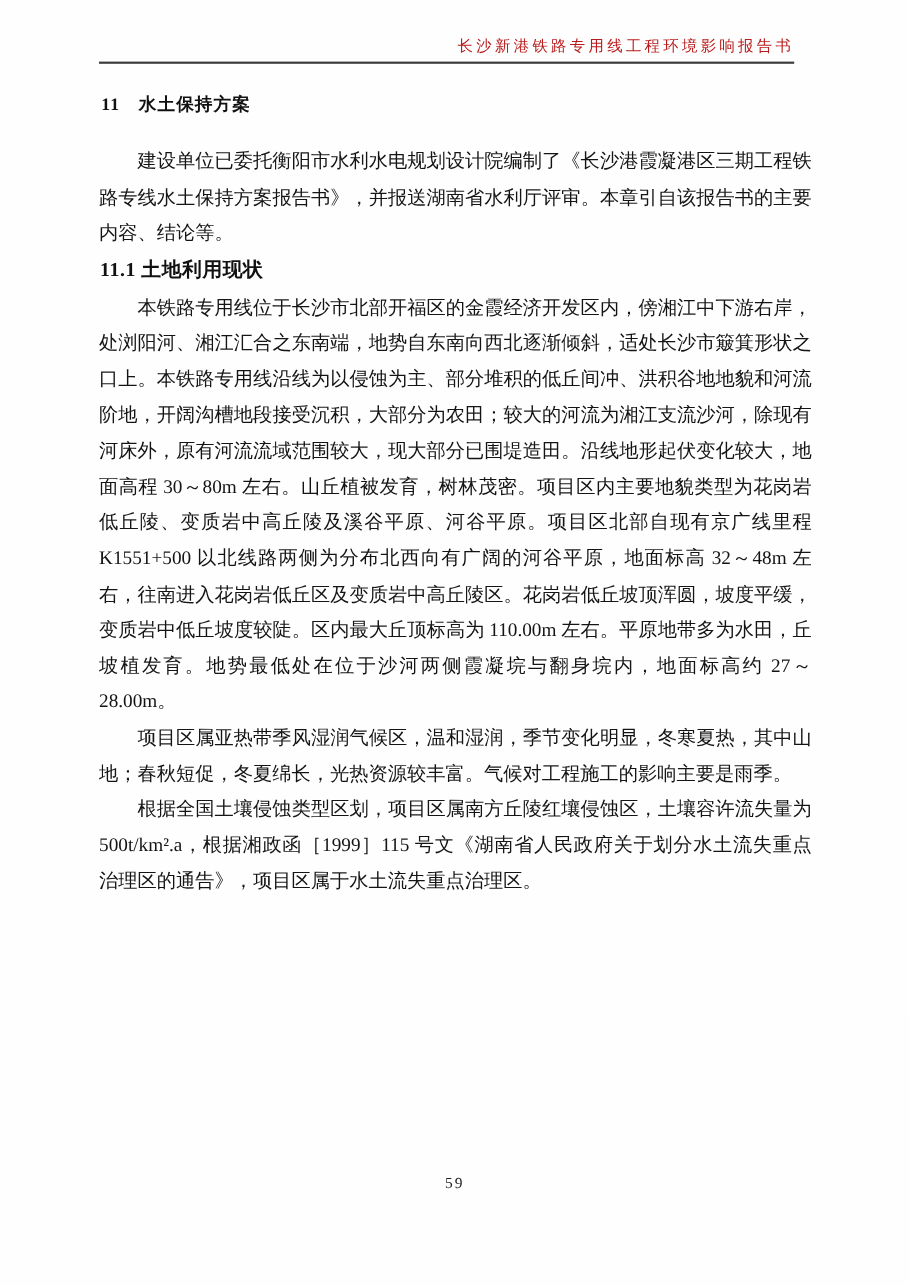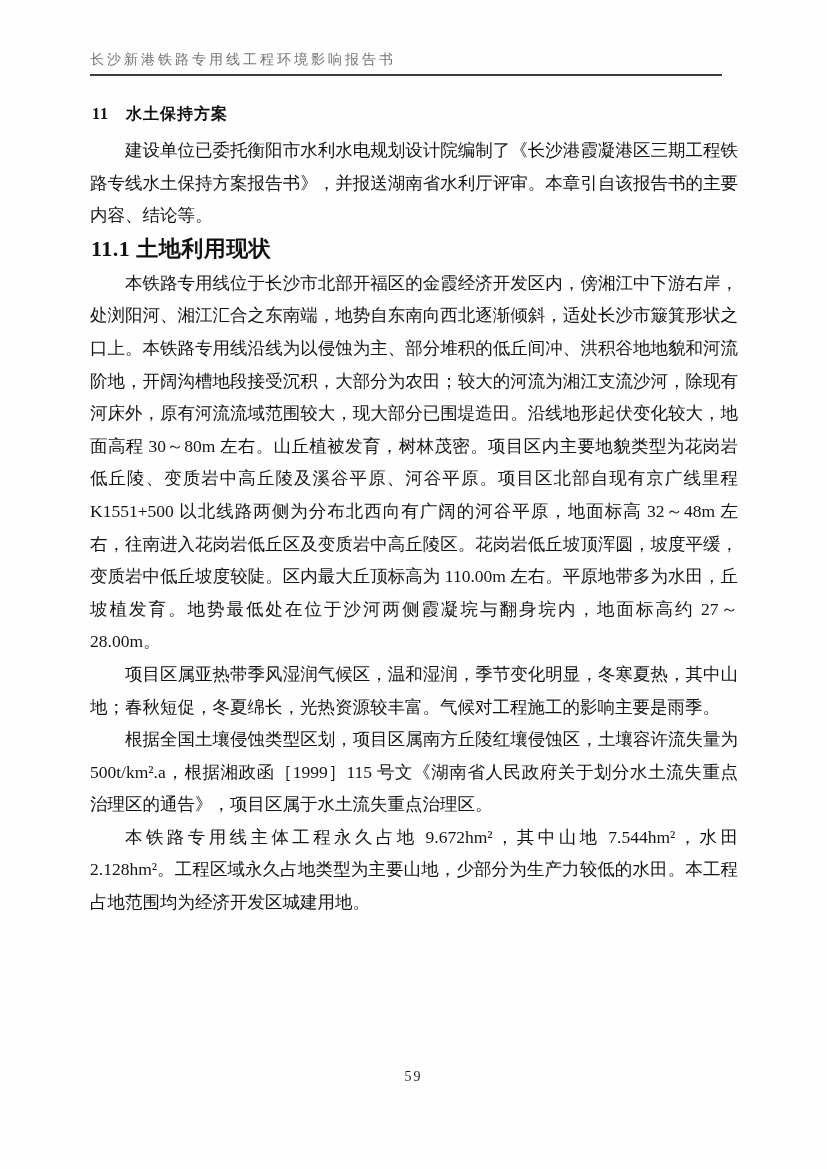--- a/index.html
+++ b/index.html
@@ -17,24 +17,25 @@
     color: #161616;
   }
   .margin-box {
     position: absolute;
     left: 90px;
     top: 0;
     width: 648px;
   }
   .running-header {
     width: 632px;
-    margin-top: 51px;
+    margin-top: 33px;
+    text-align: right;
     font-size: 14px;
     letter-spacing: 3px;
-    color: #737373;
+    color: #b91c1c;
     white-space: nowrap;
   }
   .header-rule {
     width: 632px;
     height: 0;
     border-bottom: 2px solid #3c3c3c;
     margin-top: 5px;
   }
   h1.chapter-heading {
     font-size: 16px;
@@ -47,24 +48,24 @@
   p.body-par {
     width: 648px;
     font-size: 17.5px;
     line-height: 32.6px;
     text-align: justify;
     text-indent: 2em;
     margin: 0;
     color: #141414;
   }
   p.intro-par {
-    margin-top: 7px;
+    margin-top: 21px;
   }
   h2.section-heading {
-    font-size: 22px;
+    font-size: 18px;
     font-weight: bold;
     color: #111;
     line-height: 30px;
     margin: 2px 0 3px 1px;
     letter-spacing: 0.5px;
   }
   .page-number {
     position: absolute;
     left: 0;
     right: 0;
@@ -93,20 +94,19 @@
 
       <h2 class="section-heading">11.1 土地利用现状</h2>
 
       <p class="body-par">本铁路专用线位于长沙市北部开福区的金霞经济开发区内，傍湘江中下游右岸，处浏阳河、湘江汇合之东南端，地势自东南向西北逐渐倾斜，适处长沙市簸箕形状之口上。本铁路专用线沿线为以侵蚀为主、部分堆积的低丘间冲、洪积谷地地貌和河流阶地，开阔沟槽地段接受沉积，大部分为农田；较大的河流为湘江支流沙河，除现有河床外，原有河流流域范围较大，现大部分已围堤造田。沿线地形起伏变化较大，地面高程 30～80m 左右。山丘植被发育，树林茂密。项目区内主要地貌类型为花岗岩低丘陵、变质岩中高丘陵及溪谷平原、河谷平原。项目区北部自现有京广线里程 K1551+500 以北线路两侧为分布北西向有广阔的河谷平原，地面标高 32～48m 左右，往南进入花岗岩低丘区及变质岩中高丘陵区。花岗岩低丘坡顶浑圆，坡度平缓，变质岩中低丘坡度较陡。区内最大丘顶标高为 110.00m 左右。平原地带多为水田，丘坡植发育。地势最低处在位于沙河两侧霞凝垸与翻身垸内，地面标高约 27～28.00m。</p>
 
       <p class="body-par">项目区属亚热带季风湿润气候区，温和湿润，季节变化明显，冬寒夏热，其中山地；春秋短促，冬夏绵长，光热资源较丰富。气候对工程施工的影响主要是雨季。</p>
 
       <p class="body-par">根据全国土壤侵蚀类型区划，项目区属南方丘陵红壤侵蚀区，土壤容许流失量为 500t/km².a，根据湘政函［1999］115 号文《湖南省人民政府关于划分水土流失重点治理区的通告》，项目区属于水土流失重点治理区。</p>
 
 
-      <p class="body-par">本铁路专用线主体工程永久占地 9.672hm²，其中山地 7.544hm²，水田 2.128hm²。工程区域永久占地类型为主要山地，少部分为生产力较低的水田。本工程占地范围均为经济开发区城建用地。</p>
     </main>
   </div>
 
   <footer>
     <div class="page-number">59</div>
   </footer>
 </div>
 
 </body></html>

